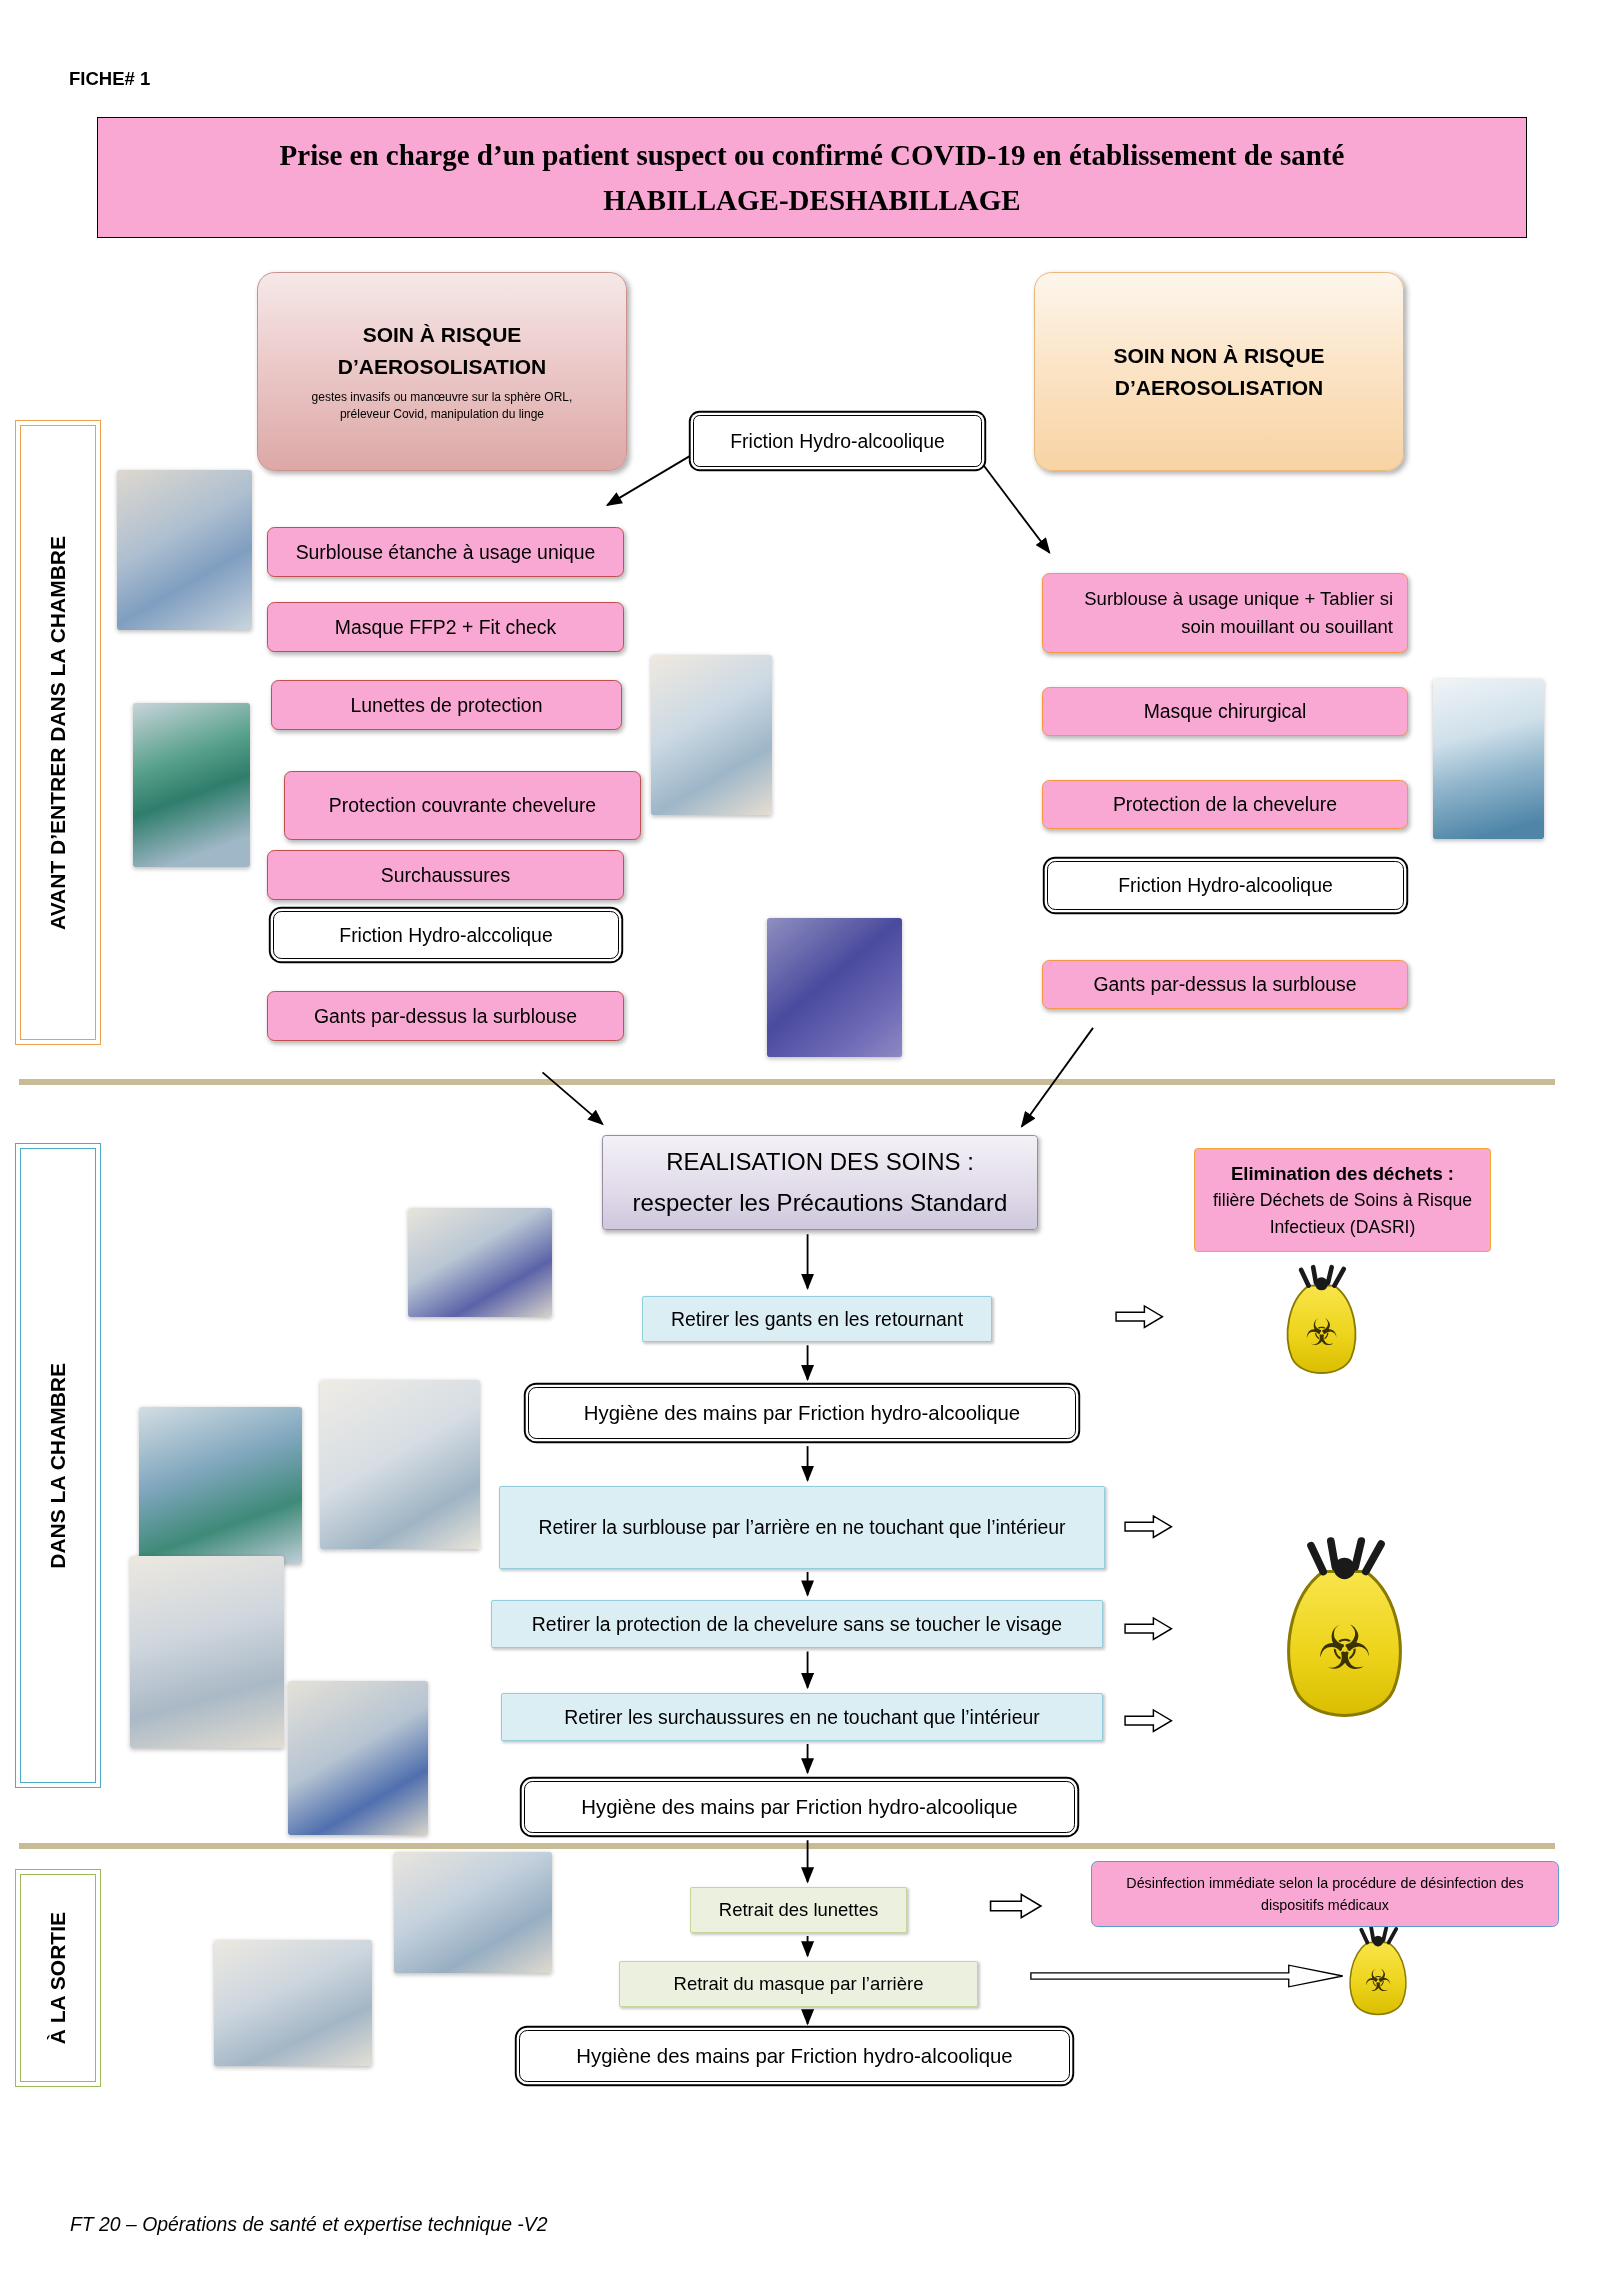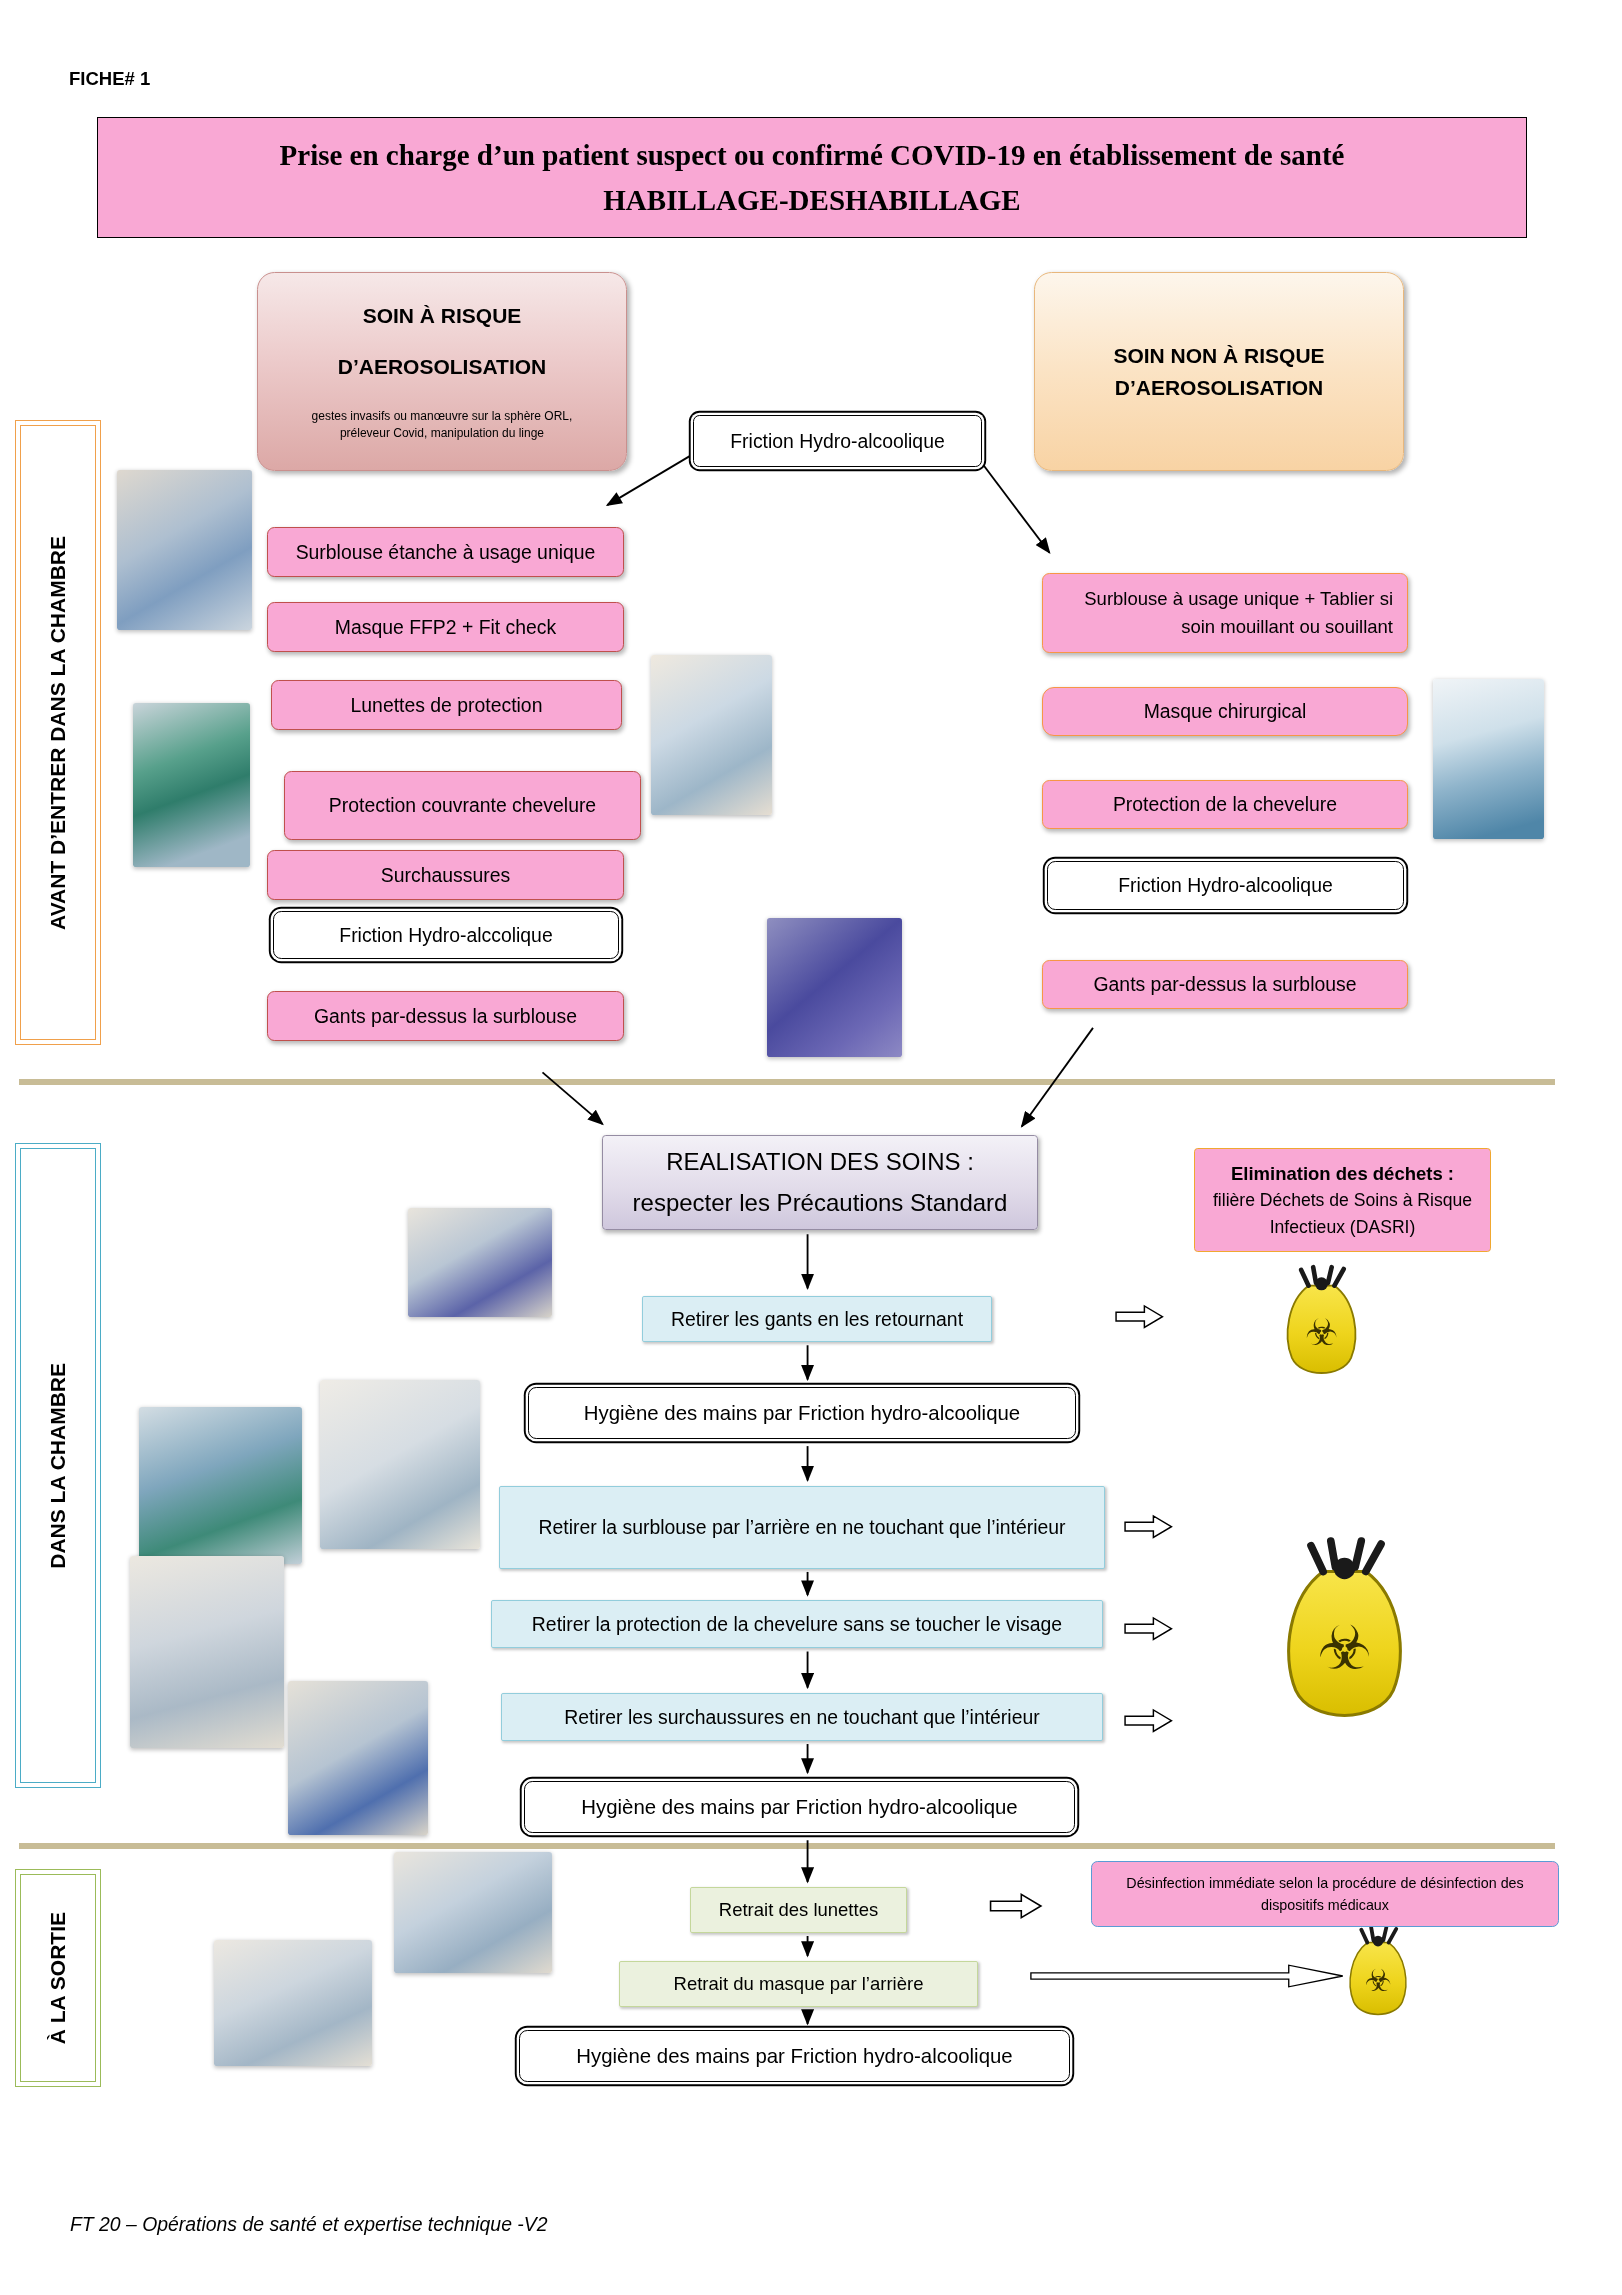--- a/index.html
+++ b/index.html
@@ -17,21 +17,21 @@
   .greenb{background:#ebf1de;border:1.4px solid #c4d79b;border-radius:1.9px;font-size:18.5px;
          box-shadow:1.4px 1.4px 2.8px rgba(0,0,0,.22);}
   .dbl{border:1.4px solid #000;border-radius:8.3px;box-shadow:0 0 0 2.3px #fff,0 0 0 4.2px #000;
        font-size:19.4px;background:#fff;}
   .titlebox{border:1.4px solid #000;}
   .t1{font-family:"Liberation Serif",serif;font-weight:700;font-size:29px;line-height:1.55;}
   .fiche{position:absolute;font-weight:700;font-size:18.5px;}
   .footer{position:absolute;font-style:italic;font-size:19.4px;}
   .branch{position:absolute;border-radius:17.6px;display:flex;flex-direction:column;align-items:center;
           justify-content:center;text-align:center;box-shadow:2.3px 2.8px 5.6px rgba(0,0,0,.3);}
-  .branch.pink{background:linear-gradient(180deg,#f6e8e8 0%,#eccaca 45%,#dca8a6 100%);border:0.9px solid #c9908e;gap:19px;}
+  .branch.pink{background:linear-gradient(180deg,#f6e8e8 0%,#eccaca 45%,#dca8a6 100%);border:0.9px solid #c9908e;}
   .branch.peach{background:linear-gradient(180deg,#fdf6ec 0%,#fbe3c4 50%,#f8d3a4 100%);border:0.9px solid #e8b77c;}
   .branch .bt{font-weight:700;font-size:21px;line-height:1.5;}
   .branch .sub{font-size:12px;line-height:1.45;margin-top:6.5px;width:84%;}
   .realisation{background:linear-gradient(180deg,#f3f1f7 0%,#e2dcea 55%,#cfc7dd 100%);
                border:0.9px solid #958ca3;border-radius:3.7px;font-size:24px;line-height:1.7;
                box-shadow:1.9px 2.3px 4.2px rgba(0,0,0,.3);}
   .waste{border:1.9px solid #f0a830;border-radius:3.7px;font-size:17.6px;line-height:1.5;padding:0 13px;}
   .waste .wt{font-weight:700;font-size:18.5px;}
   .disinfect{border:1.4px solid #5b9bd5;border-radius:6.5px;font-size:14.3px;line-height:1.55;padding:0 21px;}
   .side{position:absolute;padding:4.2px;background:#fff;}
@@ -164,21 +164,21 @@
   <div class="box dbl z2" style="left:273px;top:911px;width:346px;height:48px;">
       <span>Friction Hydro-alccolique</span>
     </div>
   <div class="box red shadow z2" style="left:267px;top:983px;width:357px;height:50px;">
       <span>Gants par-dessus la surblouse</span>
     </div>
 
   <div class="box orangeb shadow z2" style="left:1042px;top:565px;width:366px;height:80px;font-size:18.5px;line-height:1.5;padding:0 14px;">
     <span>Surblouse à usage unique + Tablier si soin mouillant ou souillant</span>
     </div>
-  <div class="box orangeb shadow z2" style="left:1042px;top:679px;width:366px;height:49px;border-radius:12px;">
+  <div class="box orangeb shadow z2" style="left:1042px;top:679px;width:366px;height:49px;">
       <span>Masque chirurgical</span>
     </div>
   <div class="box orangeb shadow z2" style="left:1042px;top:772px;width:366px;height:49px;">
       <span>Protection de la chevelure</span>
     </div>
   <div class="box dbl z2" style="left:1047px;top:861px;width:357px;height:49px;">
       <span>Friction Hydro-alcoolique</span>
     </div>
   <div class="box orangeb shadow z2" style="left:1042px;top:952px;width:366px;height:49px;">
       <span>Gants par-dessus la surblouse</span>

